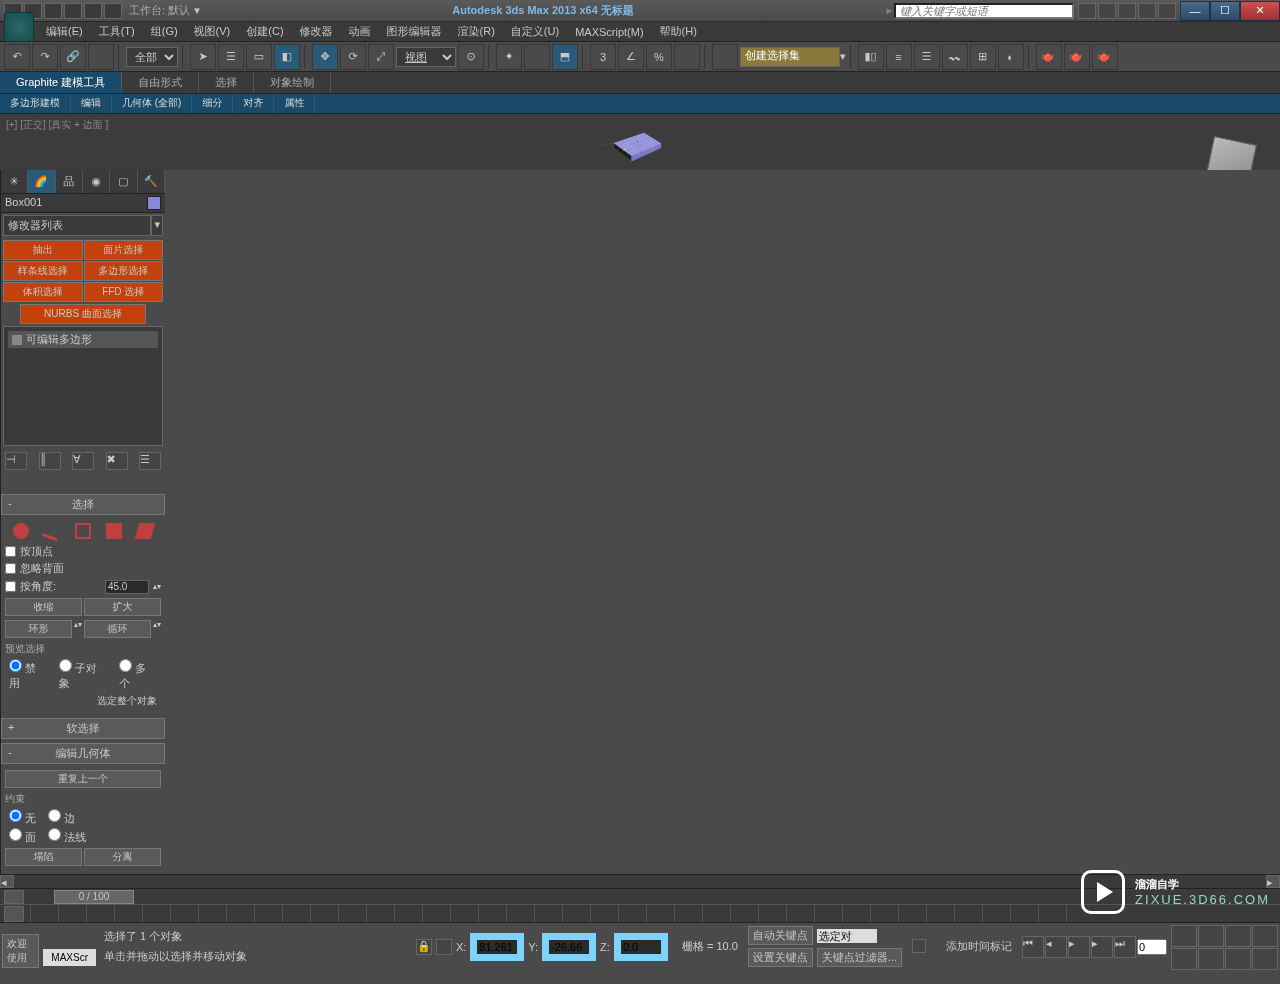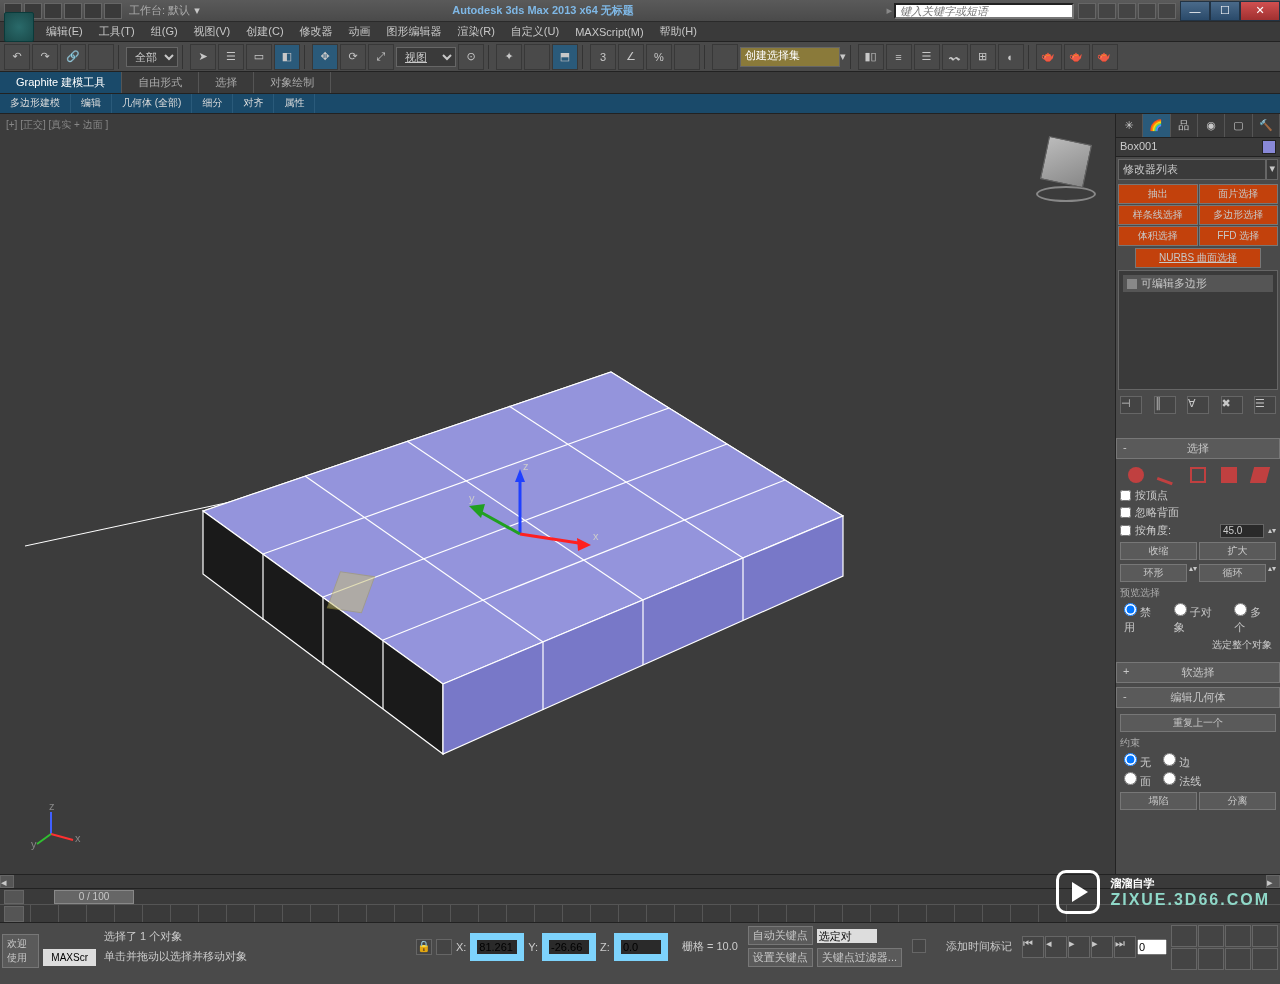--- a/index.html
+++ b/index.html
@@ -32,21 +32,21 @@
 .maintoolbar .dd.yellow { background: #8a7a3a; color: #fff; width: 100px; }
 
 
 .ribbon { height: 22px; background: #3a3a3a; display: flex; border-bottom: 1px solid #222; }
 .ribbon .tab { padding: 3px 16px; color: #aaa; border-right: 1px solid #555; }
 .ribbon .tab.active { background: #1a4a6a; color: #fff; }
 .ribbon2 { height: 20px; background: #1a4a6a; display: flex; border-bottom: 1px solid #222; }
 .ribbon2 .sub { padding: 2px 10px; color: #ddd; border-right: 1px solid #2a5a7a; font-size: 10px; }
 
 
-.main { display: flex; height: 760px; }
+.main { display: flex; height: 760px; flex-direction: column; }
 .viewport { flex: 1; background: #3c3c3c; position: relative; overflow: hidden; }
 .viewlabel { position: absolute; top: 4px; left: 6px; color: #888; font-size: 10px; }
 .viewcube-wrap { position: absolute; top: 20px; right: 14px; width: 70px; height: 70px; }
 .viewcube { width: 44px; height: 44px; margin: 6px auto; background: linear-gradient(145deg,#bbb,#888); transform: rotate(12deg); border: 1px solid #666; }
 .viewcube-ring { width: 60px; height: 16px; border: 2px solid #888; border-radius: 50%; margin: -4px auto 0; }
 
 
 .viewport svg.scene { position: absolute; top: 0; left: 0; width: 100%; height: 100%; }
 
 
@@ -100,21 +100,21 @@
 .status .navgrid { display:grid; grid-template-columns:repeat(4,26px); grid-template-rows:repeat(2,22px); gap:1px; padding:2px; }
 .status .navgrid .n { background:#444; border:1px solid #666; }
 .status .midbtns { display:flex; flex-direction:column; justify-content:space-around; padding:2px; font-size:10px; }
 .status .midbtns .row { display:flex; align-items:center; gap:4px;}
 .status .midbtns .dd2 { width:60px; height:14px; background:#ddd; color:#000; padding:0 2px; }
 
 
 .watermark { position: absolute; right: 10px; bottom: 70px; display:flex; align-items:center; gap:10px; color:#fff; font-size:28px; font-weight:bold; pointer-events:none; }
 .watermark .play { width:44px; height:44px; border:3px solid #fff; border-radius:10px; display:flex; align-items:center; justify-content:center; }
 .watermark .play::after { content:""; border-left:16px solid #fff; border-top:10px solid transparent; border-bottom:10px solid transparent; margin-left:4px; }
-.watermark .txt2 { font-size:16px; color:#8fd8c8; display:block; letter-spacing:2px; font-weight:bold; }
+.watermark .txt2 { font-size:13px; color:#8fd8c8; display:block; letter-spacing:2px; font-weight:normal; }
 
 .scroll-h { height:14px; background:#3a3a3a; border-top:1px solid #222; display:flex; }
 .scroll-h .sbtn { width:14px; background:#555; border:1px solid #666; }
 .scroll-h .track { flex:1; }
 </style>
 </head>
 <body>
 
 <div class="titlebar">
   <div class="qat">
@@ -302,21 +302,21 @@
       <span style="background:#3a3a3a;border:1px solid #666;padding:2px;">▾</span>
     </div>
     <div class="modbtns">
       <div class="modbtn">抽出</div>
       <div class="modbtn">面片选择</div>
       <div class="modbtn">样条线选择</div>
       <div class="modbtn">多边形选择</div>
       <div class="modbtn">体积选择</div>
       <div class="modbtn">FFD 选择</div>
     </div>
-    <div class="modbtn" style="margin:0 19px;text-decoration:underline;">NURBS 曲面选择</div>
+    <div class="modbtn" style="margin:0 19px;">NURBS 曲面选择</div>
     <div class="stack">
       <div class="stack-item">
         <span class="stack-pin"></span>
         <span>可编辑多边形</span>
       </div>
     </div>
     <div class="stackctrl">
       <div class="sc">⊣</div>
       <div class="sc">║</div>
       <div class="sc">∀</div>

